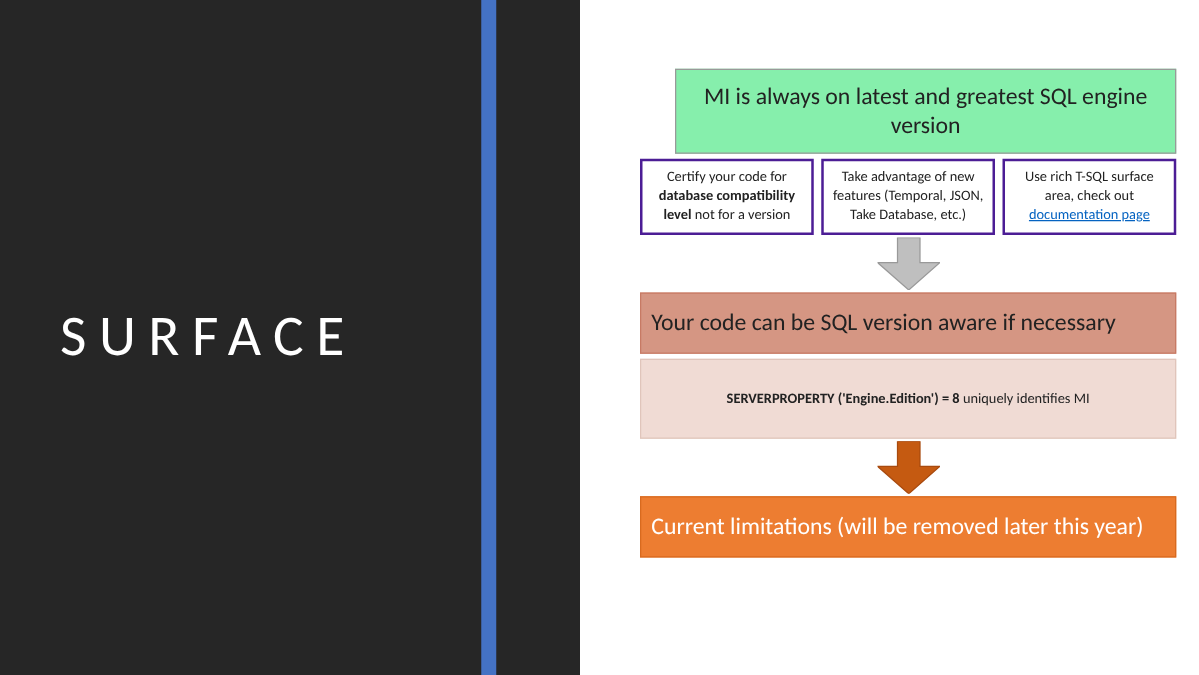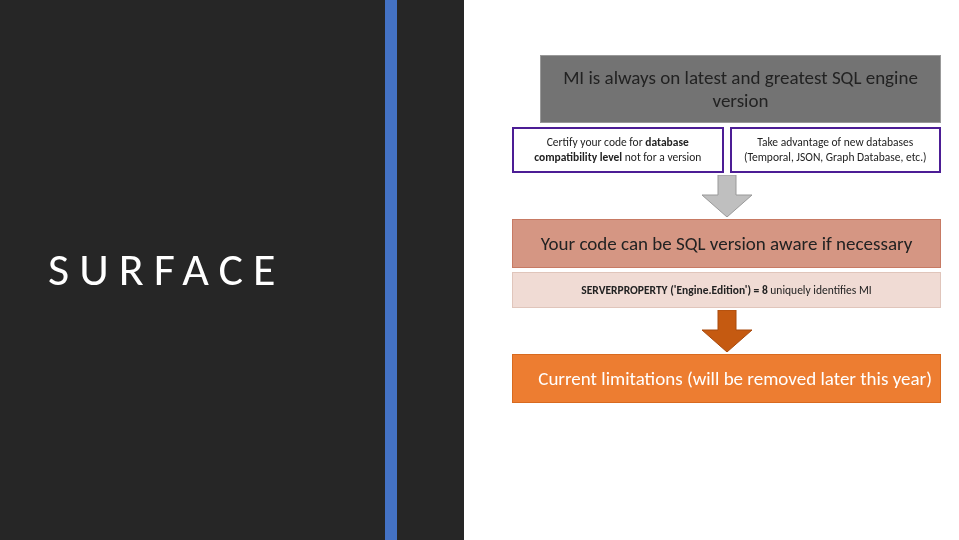--- a/index.html
+++ b/index.html
@@ -39,21 +39,21 @@
   .content {
     flex: 1;
     padding: 55px 18px 20px 48px;
     display: flex;
     flex-direction: column;
     position: relative;
   }
 
   .block {
     border: 1px solid #999;
-    background: #737373;
+    background: #86efac;
     text-align: center;
     margin-left: 28px;
   }
 
   .header1 {
     font-size: 19px;
     padding: 10px 8px;
     color: #222;
   }
 
@@ -79,40 +79,39 @@
     justify-content: center;
     margin: 2px 0 2px;
   }
 
   .header2 {
     background: #D59683;
     border: 1px solid #C77A64;
     color: #222;
     font-size: 19px;
     padding: 12px 8px;
-    text-align: center;
   }
   .sub2 {
     background: #F0DBD4;
     border: 1px solid #e0c5bb;
     font-size: 11.5px;
-    padding: 10px 8px;
+    padding: 24px 8px;
     text-align: center;
     color: #222;
     margin-top: 4px;
   }
   .sub2 .bold { font-weight: 700; }
 
   .header3 {
     background: #ED7D31;
     border: 1px solid #d86a1f;
     color: #fff;
     font-size: 19px;
     padding: 12px 8px;
-    text-align: right;
+    text-align: left;
   }
   .row2 {
     display: flex;
     gap: 6px;
     margin-top: 4px;
   }
   .row2 .cell {
     flex: 1;
     border: 1px solid #bbb;
     font-size: 11.5px;
@@ -136,21 +135,24 @@
 <div class="content">
 
   <div class="block header1">
     <span>MI is always on latest and greatest SQL engine version</span>
   </div>
   <div class="row3">
     <div class="cell">
       <span>Certify your code for </span><span class="bold">database compatibility level</span><span> not for a version</span>
     </div>
     <div class="cell">
-      <span>Take advantage of new databases (Temporal, JSON, Graph Database, etc.)</span>
+      <span>Take advantage of new features (Temporal, JSON, Take Database, etc.)</span>
+    </div>
+    <div class="cell">
+      <span>Use rich T-SQL surface area, check out </span><span class="link">documentation page</span>
     </div>
   </div>
 
   <div class="arrow-wrap">
     <svg width="50" height="42">
       <polygon points="16,0 34,0 34,20 50,20 25,42 0,20 16,20" fill="#BFBFBF" stroke="#999" stroke-width="1"></polygon>
     </svg>
   </div>
 
   <div class="header2">

